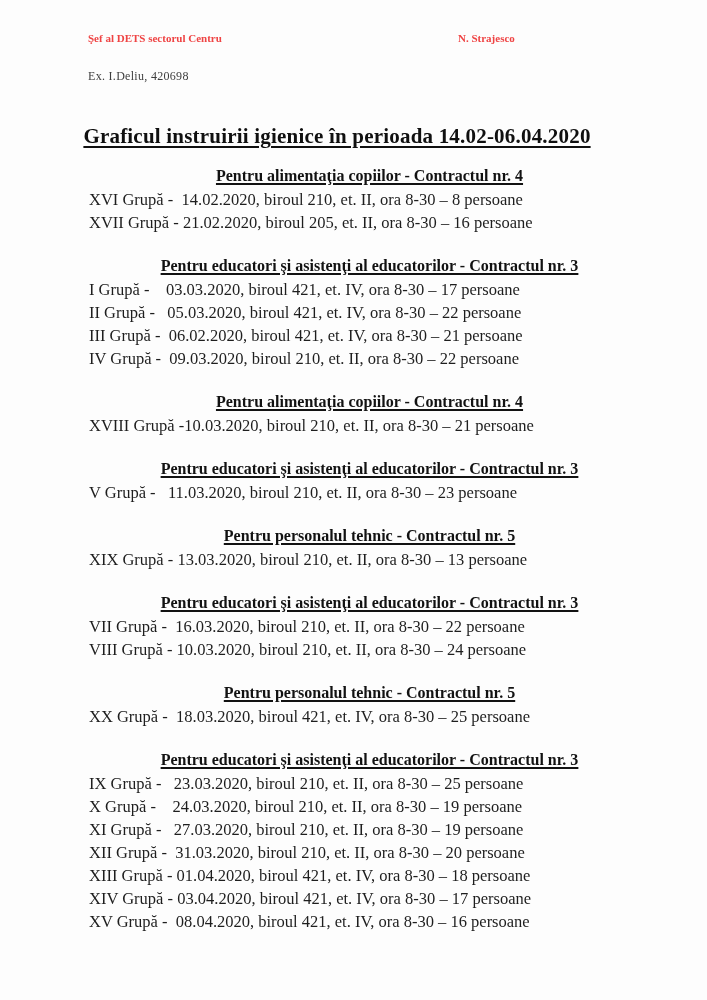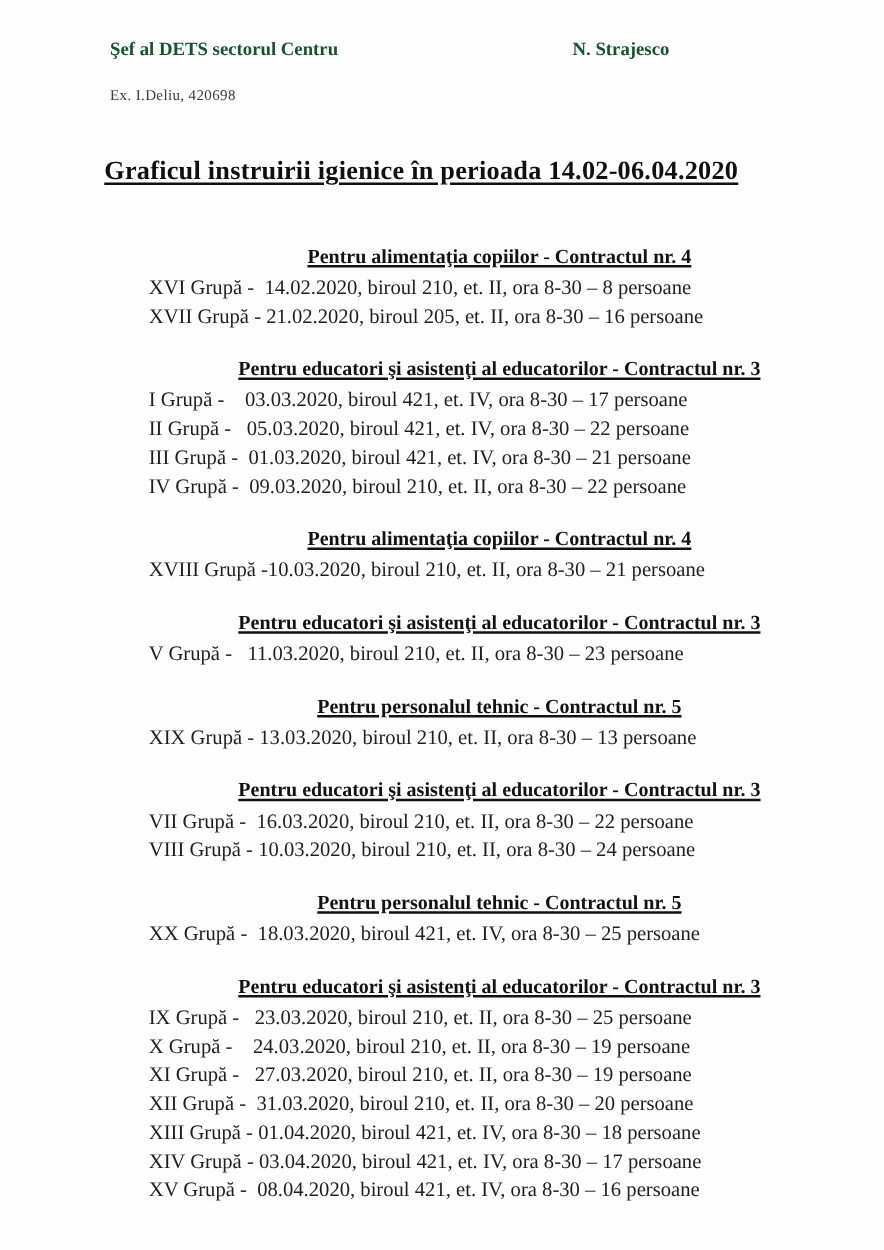--- a/index.html
+++ b/index.html
@@ -16,23 +16,23 @@
     font-family: "Liberation Serif", "DejaVu Serif", serif;
     color: #1c1c1c;
   }
   
   .doc-header {
     position: absolute;
     top: 32px;
     left: 0;
     width: 707px;
     height: 22px;
-    font-size: 15px;
+    font-size: 11px;
     font-weight: bold;
-    color: #14532d;
+    color: #ef4444;
     text-align: center;
   }
   .doc-header .left  { position: absolute; left: 88px;  top: 0; white-space: pre; }
   .doc-header .right { position: absolute; left: 458px; top: 0; white-space: pre; }
   .executor {
     position: absolute;
     top: 69px;
     left: 88px;
     font-size: 12px;
     color: #3d3d3d;
@@ -48,24 +48,23 @@
     font-size: 21px;
     font-weight: bold;
     color: #101010;
     text-decoration: underline;
     text-decoration-thickness: 2px;
     text-underline-offset: 3px;
     letter-spacing: 0.2px;
   }
   .sections {
     position: absolute;
-    top: 193px;
+    top: 163px;
     left: 0;
     width: 652px;
-    margin-left: 30px;
   }
   .sec { margin: 0; }
   .sec + .sec .sec-head { margin-top: 19px; }
   .sec-head {
     margin: 0;
     width: 707px;
     line-height: 25px;
     text-align: center;
     font-size: 16px;
     font-weight: bold;
@@ -102,21 +101,21 @@
   <div class="sections" id="sections">
       <section class="sec">
         <h2 class="sec-head">Pentru alimentaţia copiilor - Contractul nr. 4</h2>
         <div class="sched-line">XVI Grupă -  14.02.2020, biroul 210, et. II, ora 8-30 – 8 persoane</div>
         <div class="sched-line">XVII Grupă - 21.02.2020, biroul 205, et. II, ora 8-30 – 16 persoane</div>
       </section>
       <section class="sec">
         <h2 class="sec-head">Pentru educatori şi asistenţi al educatorilor - Contractul nr. 3</h2>
         <div class="sched-line">I Grupă -    03.03.2020, biroul 421, et. IV, ora 8-30 – 17 persoane</div>
         <div class="sched-line">II Grupă -   05.03.2020, biroul 421, et. IV, ora 8-30 – 22 persoane</div>
-        <div class="sched-line">III Grupă -  01.03.2020, biroul 421, et. IV, ora 8-30 – 21 persoane</div>
+        <div class="sched-line">III Grupă -  06.02.2020, biroul 421, et. IV, ora 8-30 – 21 persoane</div>
         <div class="sched-line">IV Grupă -  09.03.2020, biroul 210, et. II, ora 8-30 – 22 persoane</div>
       </section>
       <section class="sec">
         <h2 class="sec-head">Pentru alimentaţia copiilor - Contractul nr. 4</h2>
         <div class="sched-line">XVIII Grupă -10.03.2020, biroul 210, et. II, ora 8-30 – 21 persoane</div>
       </section>
       <section class="sec">
         <h2 class="sec-head">Pentru educatori şi asistenţi al educatorilor - Contractul nr. 3</h2>
         <div class="sched-line">V Grupă -   11.03.2020, biroul 210, et. II, ora 8-30 – 23 persoane</div>
       </section>

